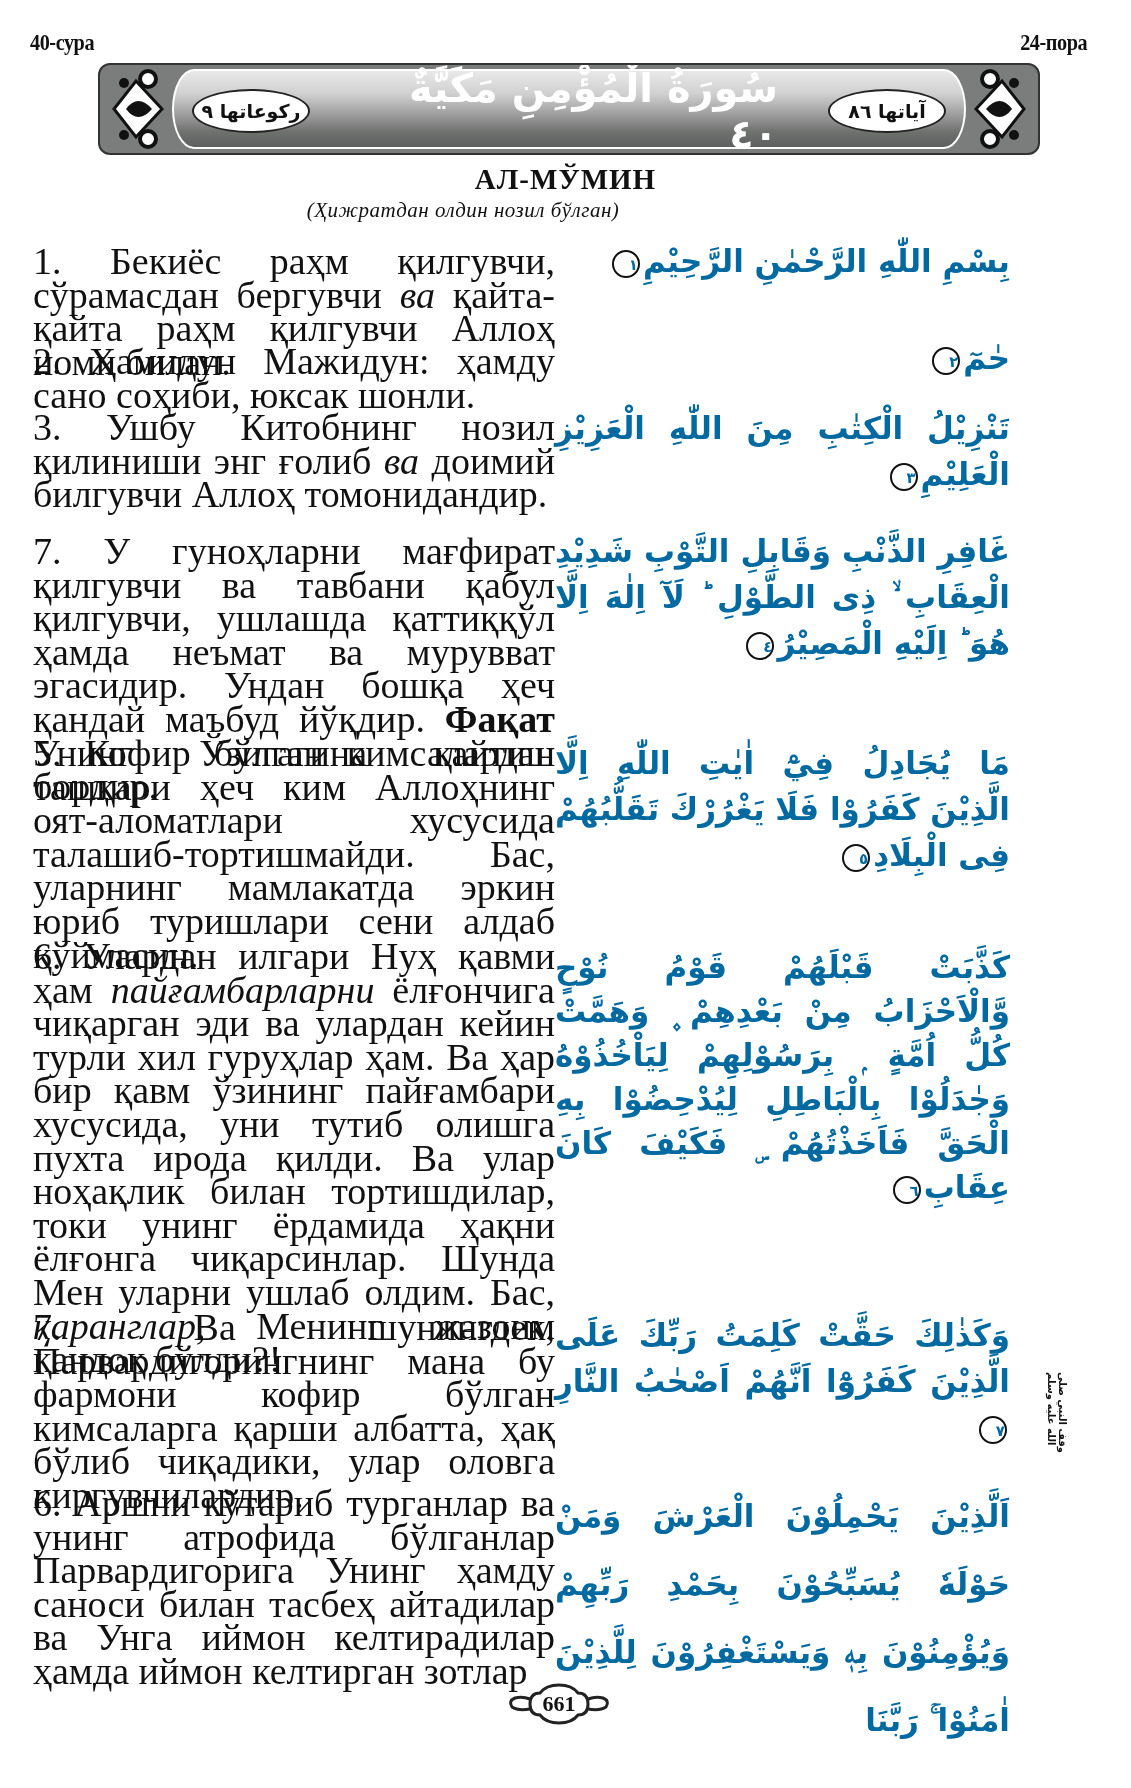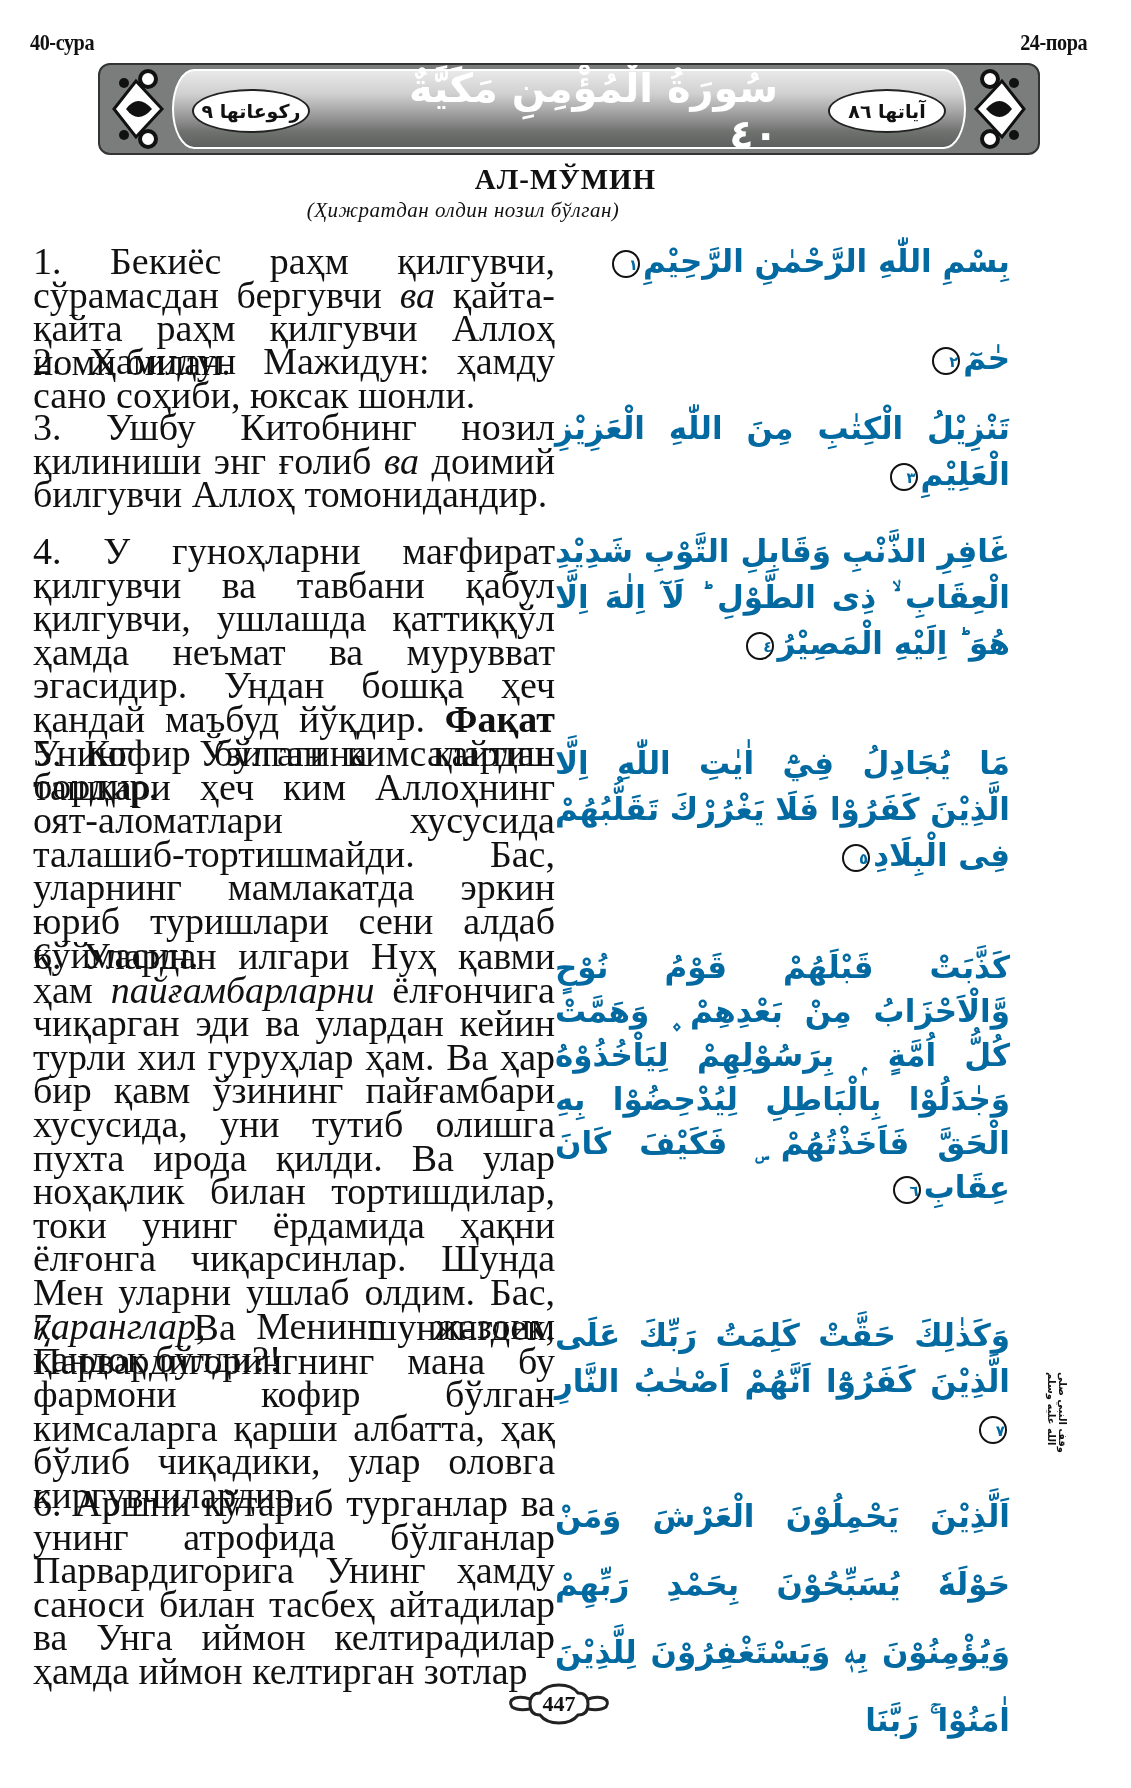--- a/index.html
+++ b/index.html
@@ -88,21 +88,21 @@
     <circle cx="46" cy="66" r="5" fill="#111"></circle>
   </svg>
 </div>
 
 <div class="abs surah-title">АЛ-МЎМИН</div>
 <div class="abs surah-subtitle">(Ҳижратдан олдин нозил бўлган)</div>
 
 <div class="abs tr" style="top:245px"><span>1. Бекиёс раҳм қилгувчи, сўрамасдан бергувчи </span><i>ва</i><span> қайта-қайта раҳм қилгувчи Аллоҳ номи билан.</span></div>
 <div class="abs tr" style="top:345px"><span>2. Ҳамидун Мажидун: ҳамду сано соҳиби, юксак шонли.</span></div>
 <div class="abs tr" style="top:411px"><span>3. Ушбу Китобнинг нозил қилиниши энг ғолиб </span><i>ва</i><span> доимий билгувчи Аллоҳ томонидандир.</span></div>
-<div class="abs tr" style="top:535px"><span>4. У гуноҳларни мағфират қилгувчи ва тавбани қабул қилгувчи, ушлашда қаттиққўл ҳамда неъмат ва мурувват эгасидир. Ундан бошқа ҳеч қандай маъбуд йўқдир. </span><b>Фақат</b><span> Унинг Ўзигагина қайтиш бордир.</span></div>
+<div class="abs tr" style="top:535px"><span>7. У гуноҳларни мағфират қилгувчи ва тавбани қабул қилгувчи, ушлашда қаттиққўл ҳамда неъмат ва мурувват эгасидир. Ундан бошқа ҳеч қандай маъбуд йўқдир. </span><b>Фақат</b><span> Унинг Ўзигагина қайтиш бордир.</span></div>
 <div class="abs tr" style="top:737px"><span>5. Кофир бўлган кимсалардан таш­қари ҳеч ким Аллоҳнинг оят-аломатлари хусусида талашиб-тортишмайди. Бас, уларнинг мамла­катда эркин юриб туришлари сени алдаб қўймасин.</span></div>
 <div class="abs tr" style="top:940px"><span>6. Улардан илгари Нуҳ қавми ҳам </span><i>пайғамбарларни</i><span> ёлғончига чиқарган эди ва улардан кейин турли хил гуруҳлар ҳам. Ва ҳар бир қавм ўзи­нинг пайғамбари хусусида, уни тутиб олишга пухта ирода қилди. Ва улар ноҳақлик билан тортишдилар, токи унинг ёрдамида ҳақни ёлғонга чиқар­синлар. Шунда Мен уларни ушлаб олдим. Бас, </span><i>қаранглар,</i><span> Менинг жазоим қандоқ бўлди?!</span></div>
 <div class="abs tr" style="top:1311px"><span>7. Ва шунингдек, Парвардигоринг­нинг мана бу фармони кофир бўлган кимсаларга қарши албатта, ҳақ бўлиб чиқадики, улар оловга киргувчилардир.</span></div>
 <div class="abs tr" style="top:1487px"><span>6.  Аршни кўтариб турганлар ва унинг атрофида бўлганлар Парвардигорига Унинг ҳамду саноси билан тасбеҳ айтадилар ва Унга иймон келтиради­лар ҳамда иймон келтирган зотлар</span></div>
 
 <div class="abs ar" style="top:238px">
   <span>بِسْمِ اللّٰهِ الرَّحْمٰنِ الرَّحِيْمِ</span><span class="ayah-num">١</span>
 </div>
 <div class="abs ar" style="top:335px">
   <span>حٰمٓ</span><span class="ayah-num">٢</span>
@@ -126,14 +126,14 @@
 <div class="abs ar" style="top:1482px; line-height:68px">
   <span>اَلَّذِيْنَ يَحْمِلُوْنَ الْعَرْشَ وَمَنْ حَوْلَهٗ يُسَبِّحُوْنَ بِحَمْدِ رَبِّهِمْ وَيُؤْمِنُوْنَ بِهٖ وَيَسْتَغْفِرُوْنَ لِلَّذِيْنَ اٰمَنُوْا ۚ رَبَّنَا</span>
 </div>
 
 <div class="abs page-num-wrap">
   <svg width="118" height="42" viewBox="0 0 118 42" style="position:absolute;left:0;top:0">
     <path d="M30 21 Q30 10 40 10 Q46 2 59 2 Q72 2 78 10 Q88 10 88 21 Q88 32 78 32 Q72 40 59 40 Q46 40 40 32 Q30 32 30 21 Z" fill="#fff" stroke="#222" stroke-width="3"></path>
     <path d="M30 16 Q22 13 15 15 Q8 18 12 24 Q18 28 30 26" fill="none" stroke="#222" stroke-width="3"></path>
     <path d="M88 16 Q96 13 103 15 Q110 18 106 24 Q100 28 88 26" fill="none" stroke="#222" stroke-width="3"></path>
   </svg>
-  <div class="page-num">447</div>
+  <div class="page-num">661</div>
 </div>
 
 </body></html>

